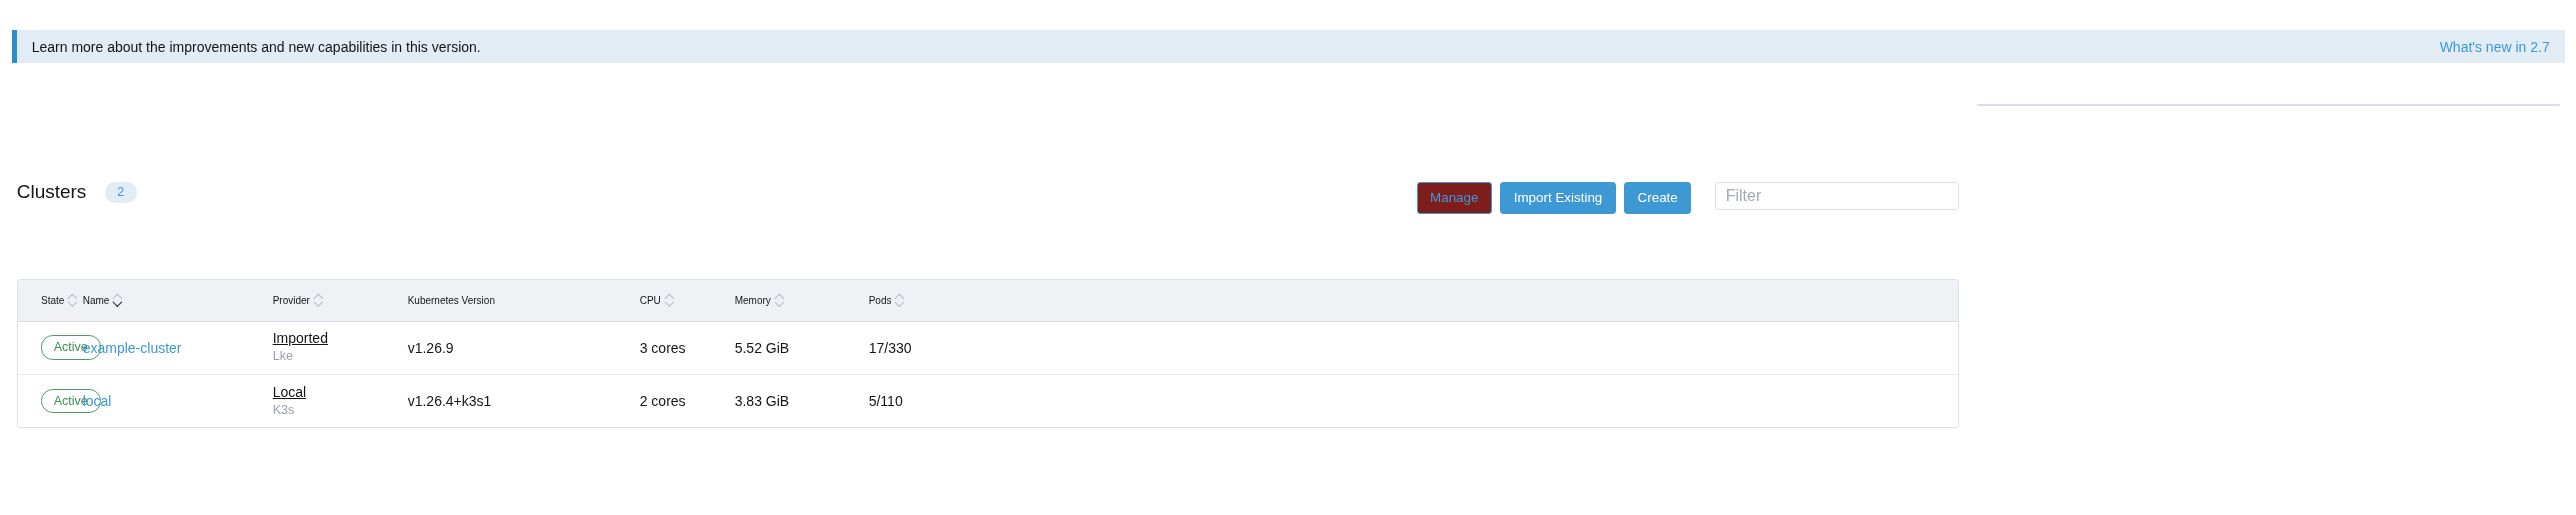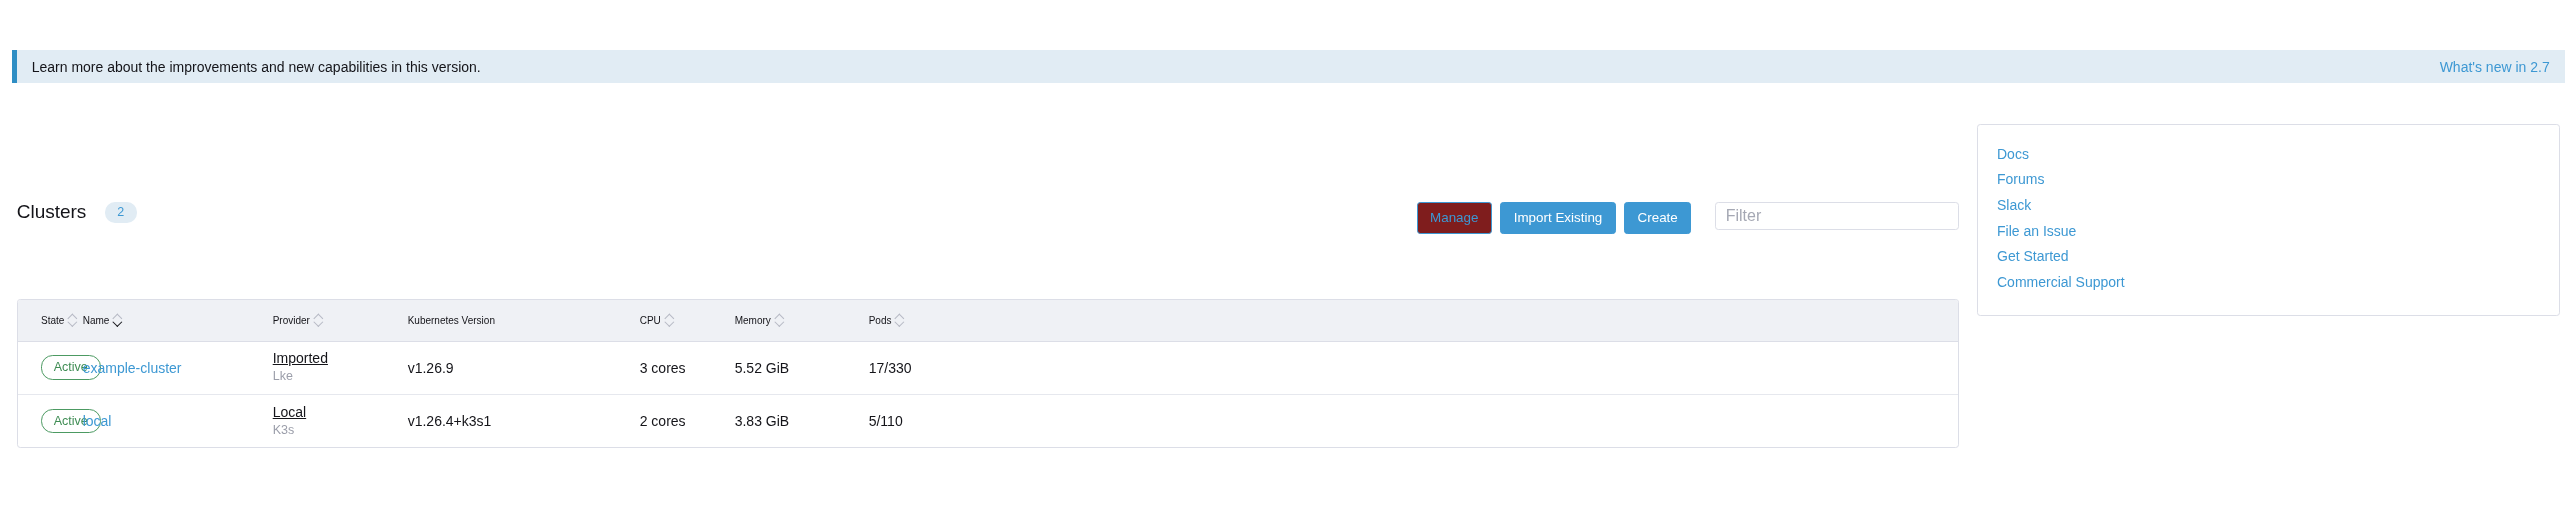--- a/index.html
+++ b/index.html
@@ -4,21 +4,21 @@
 <style>
   * { box-sizing: border-box; }
   html, body {
     margin: 0; padding: 0;
     width: 2576px; height: 516px;
     background: #ffffff;
     font-family: "Liberation Sans", sans-serif;
     color: #141419;
     overflow: hidden;
   }
-  .page { position: relative; width: 2576px; height: 488px; margin-top: 20px; }
+  .page { position: relative; width: 2576px; height: 488px; }
 
   
   .version-banner {
     position: absolute;
     left: 11.7px; top: 30px;
     width: 2553px; height: 33px;
     background: #e1ecf4;
     border-left: 5px solid #2f8ec4;
     display: flex;
     align-items: center;
@@ -370,24 +370,16 @@
           <td>v1.26.4+k3s1</td>
           <td>2 cores</td>
           <td>3.83 GiB</td>
           <td>5/110</td>
         </tr>
       </tbody>
     </table>
   </div>
 
   <div class="links-panel">
-    <div class="links-body">
-      <a>Docs</a>
-      <a>Forums</a>
-      <a>Slack</a>
-      <a>File an Issue</a>
-      <a>Get Started</a>
-      <a>Commercial Support</a>
-    </div>
   </div>
 
 </div>
 
 
 </body></html>

